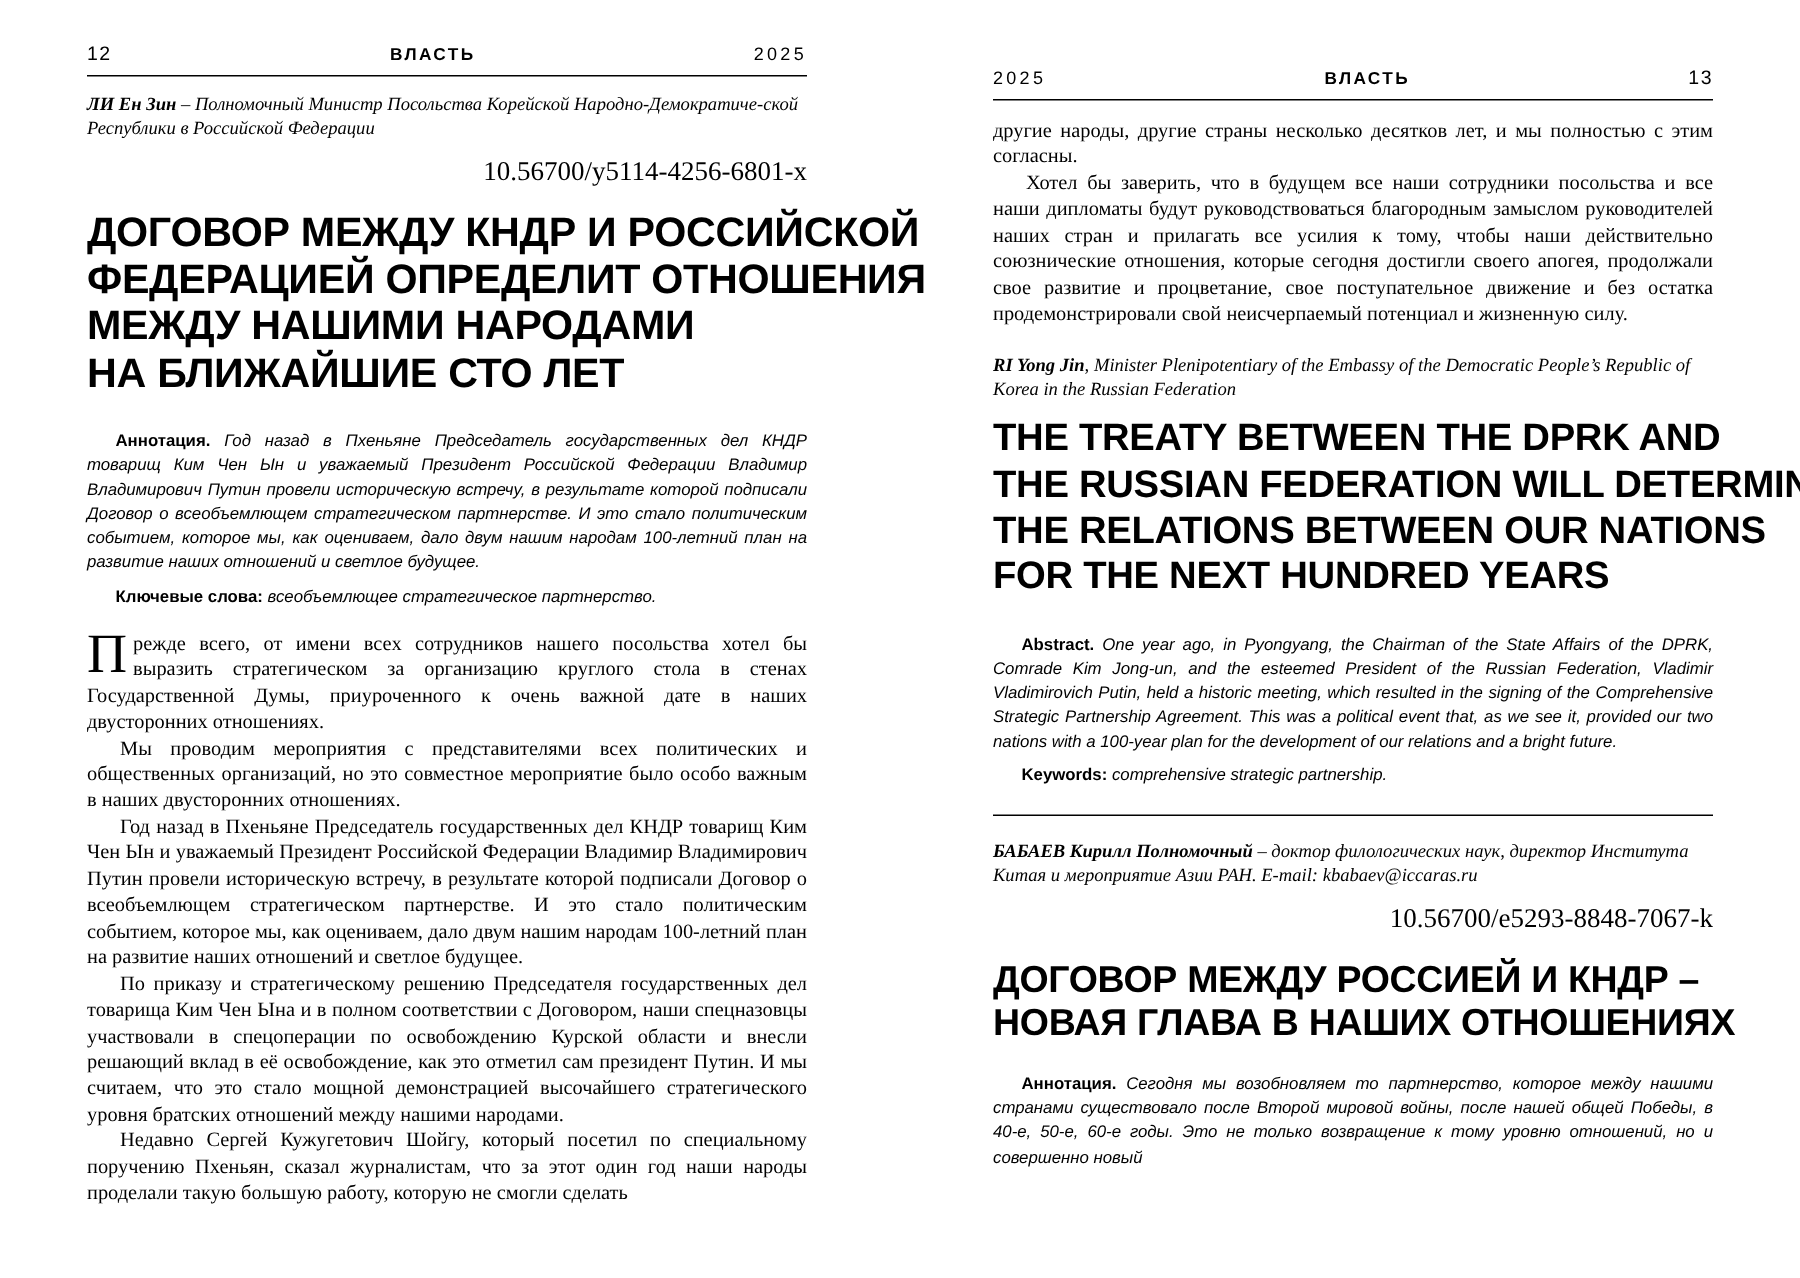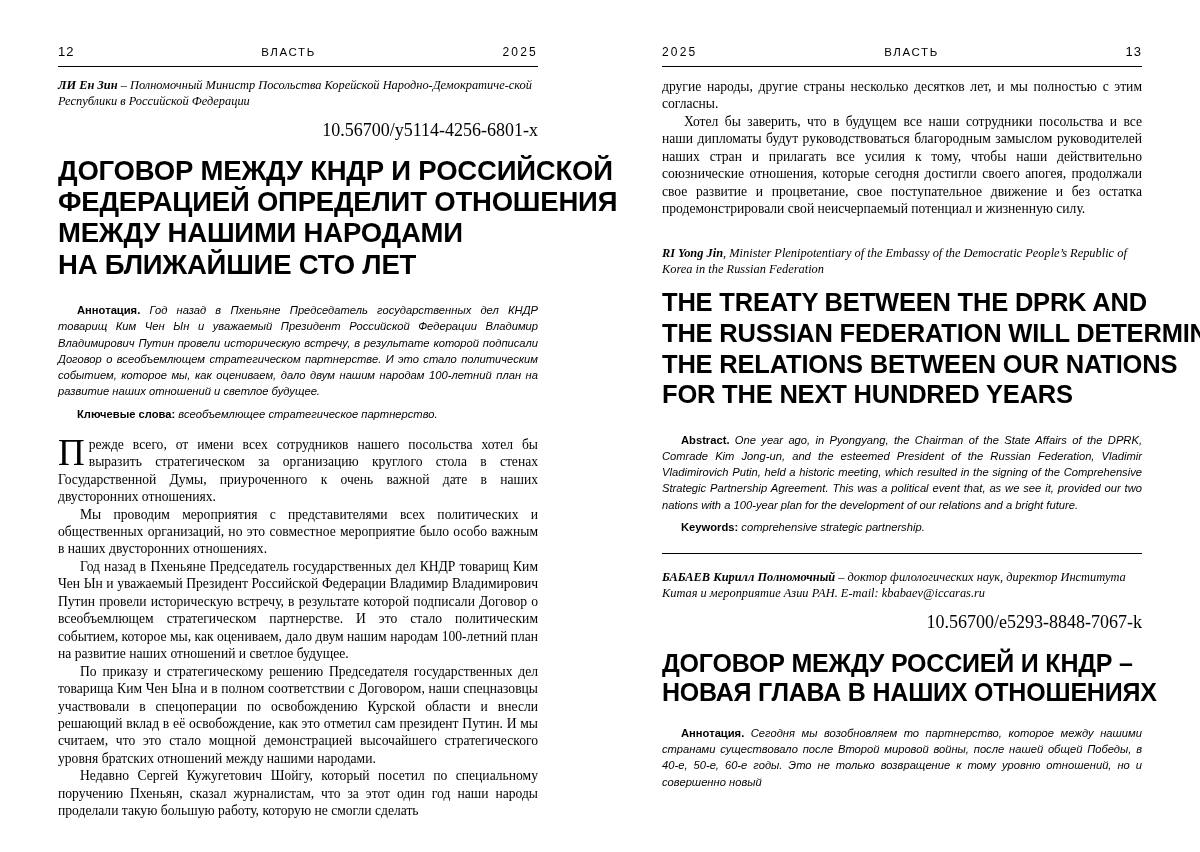--- a/index.html
+++ b/index.html
@@ -19,49 +19,48 @@
     width: 1200px;
     height: 852px;
     display: flex;
   }
   .page {
     position: relative;
     width: 600px;
     height: 852px;
     box-sizing: border-box;
   }
-  .page-left { padding: 44px 62px 30px 58px; }
+  .page-left { padding: 28px 62px 30px 58px; }
   .page-right { padding: 44px 58px 30px 62px; }
 
   
   .runhead {
     display: flex;
     align-items: baseline;
     font-family: "Liberation Sans", sans-serif;
     font-size: 11.5px;
     letter-spacing: 1.6px;
     margin-bottom: 7px;
   }
   .runhead .folio { font-size: 13px; letter-spacing: 1px; }
-  .runhead .title { flex: 1; text-align: center; }
+  .runhead .title { flex: 1; text-align: center; font-weight: bold; }
   .runhead .year { font-size: 12px; letter-spacing: 2.2px; }
   .runhead.right .folio { order: 3; }
   .rule {
     border-top: 1.1px solid #000;
     margin-bottom: 11px;
   }
 
   
   .author-line {
     font-family: "Liberation Serif", serif;
     font-style: italic;
     font-size: 12.4px;
     line-height: 1.28;
     margin-bottom: 10px;
-    margin-top: 10px;
   }
   .author-line b {
     font-style: italic;
     font-weight: bold;
   }
   .doi {
     text-align: right;
     font-family: "Liberation Serif", serif;
     font-size: 18px;
     margin-bottom: 16px;

